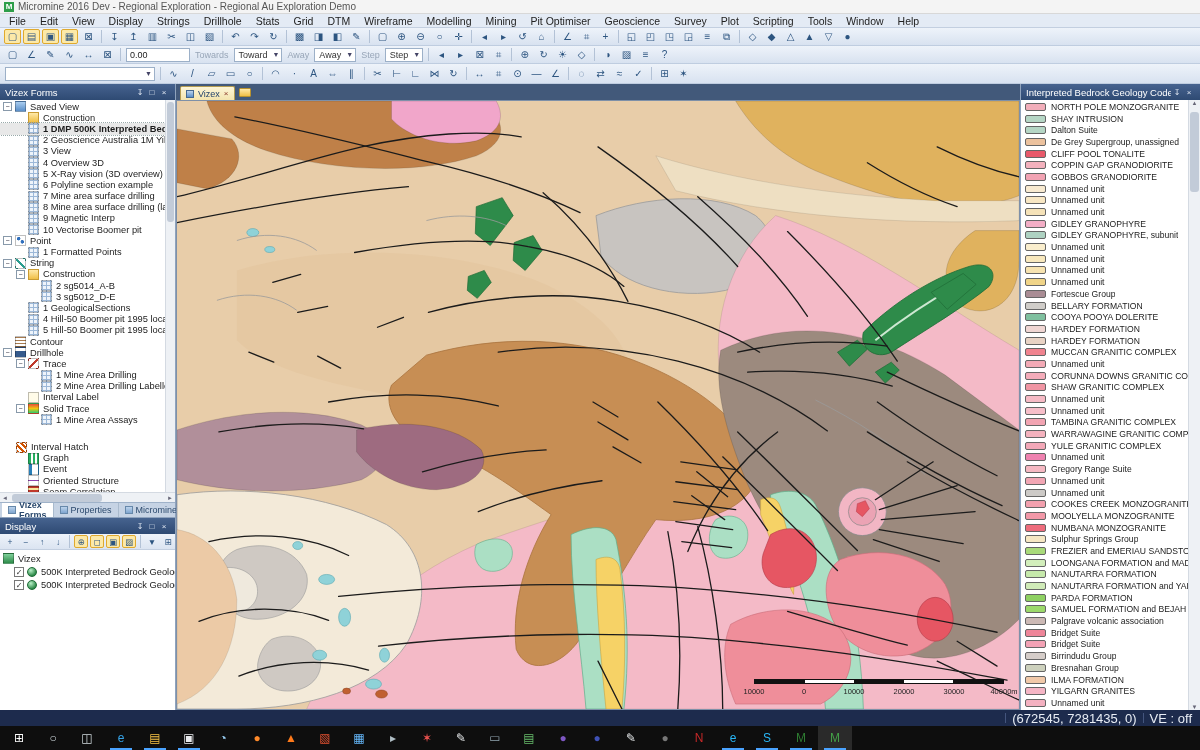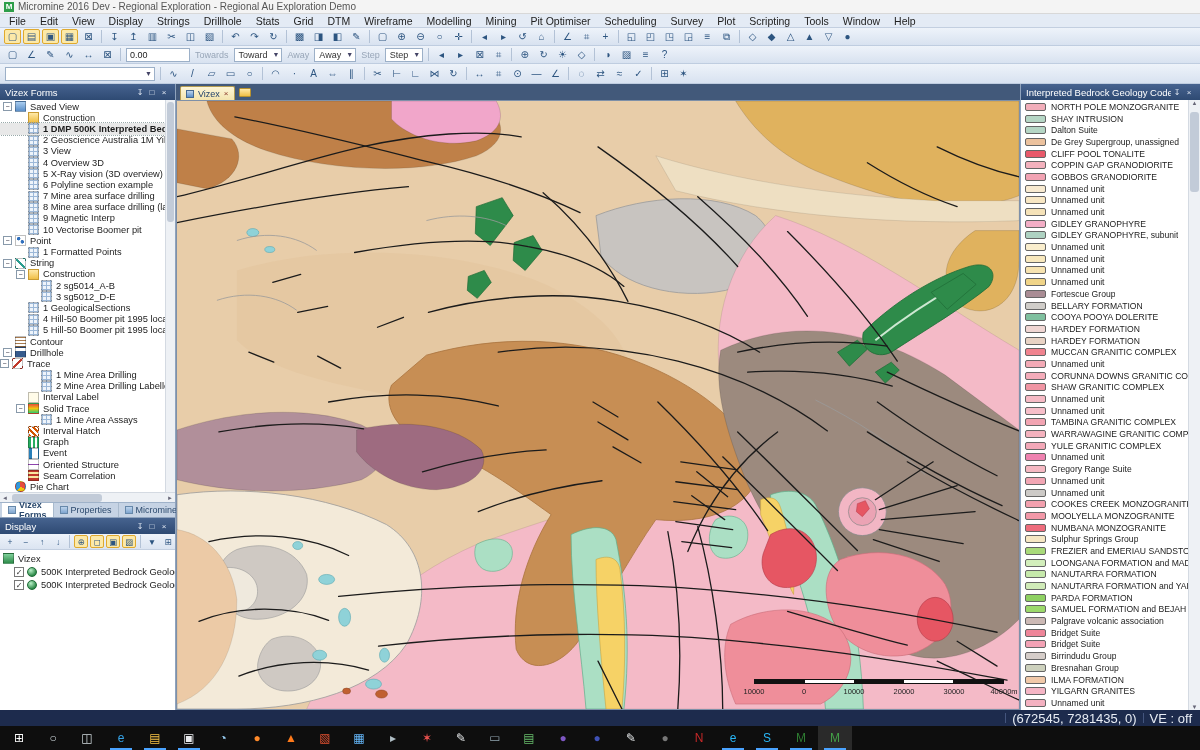--- a/index.html
+++ b/index.html
@@ -149,21 +149,21 @@
       <span class="menu-item">Display</span>
       <span class="menu-item">Strings</span>
       <span class="menu-item">Drillhole</span>
       <span class="menu-item">Stats</span>
       <span class="menu-item">Grid</span>
       <span class="menu-item">DTM</span>
       <span class="menu-item">Wireframe</span>
       <span class="menu-item">Modelling</span>
       <span class="menu-item">Mining</span>
       <span class="menu-item">Pit Optimiser</span>
-      <span class="menu-item">Scheduling</span>
+      <span class="menu-item">Geoscience</span>
       <span class="menu-item">Survey</span>
       <span class="menu-item">Plot</span>
       <span class="menu-item">Scripting</span>
       <span class="menu-item">Tools</span>
       <span class="menu-item">Window</span>
       <span class="menu-item">Help</span>
     </div>
 
   <div class="tbrow tb1" id="tbrow1">
       <span class="tbtn hl">▢</span>
@@ -404,21 +404,21 @@
               <div class="trow" style="padding-left: 3px;">
                 <span class="tspace"></span>
                 <span class="ti ti-contour"></span>
                 <span>Contour</span>
               </div>
               <div class="trow" style="padding-left: 3px;">
                 <span class="texp">−</span>
                 <span class="ti ti-drillhole"></span>
                 <span>Drillhole</span>
               </div>
-              <div class="trow" style="">
+              <div class="trow" style="padding-left: 16px;">
                 <span class="texp">−</span>
                 <span class="ti ti-trace"></span>
                 <span>Trace</span>
               </div>
               <div class="trow" style="padding-left: 29px;">
                 <span class="tspace"></span>
                 <span class="ti ti-form"></span>
                 <span>1 Mine Area Drilling</span>
               </div>
               <div class="trow" style="padding-left: 29px;">
@@ -434,21 +434,21 @@
               <div class="trow" style="padding-left: 16px;">
                 <span class="texp">−</span>
                 <span class="ti ti-solid-trace"></span>
                 <span>Solid Trace</span>
               </div>
               <div class="trow" style="padding-left: 29px;">
                 <span class="tspace"></span>
                 <span class="ti ti-form"></span>
                 <span>1 Mine Area Assays</span>
               </div>
-              <div class="trow" style="padding-left: 16px;">
+              <div class="trow" style="padding-left: 4px; margin-top: 16px;">
                 <span class="tspace"></span>
                 <span class="ti ti-interval-hatch"></span>
                 <span>Interval Hatch</span>
               </div>
               <div class="trow" style="padding-left: 16px;">
                 <span class="tspace"></span>
                 <span class="ti ti-graph"></span>
                 <span>Graph</span>
               </div>
               <div class="trow" style="padding-left: 16px;">

